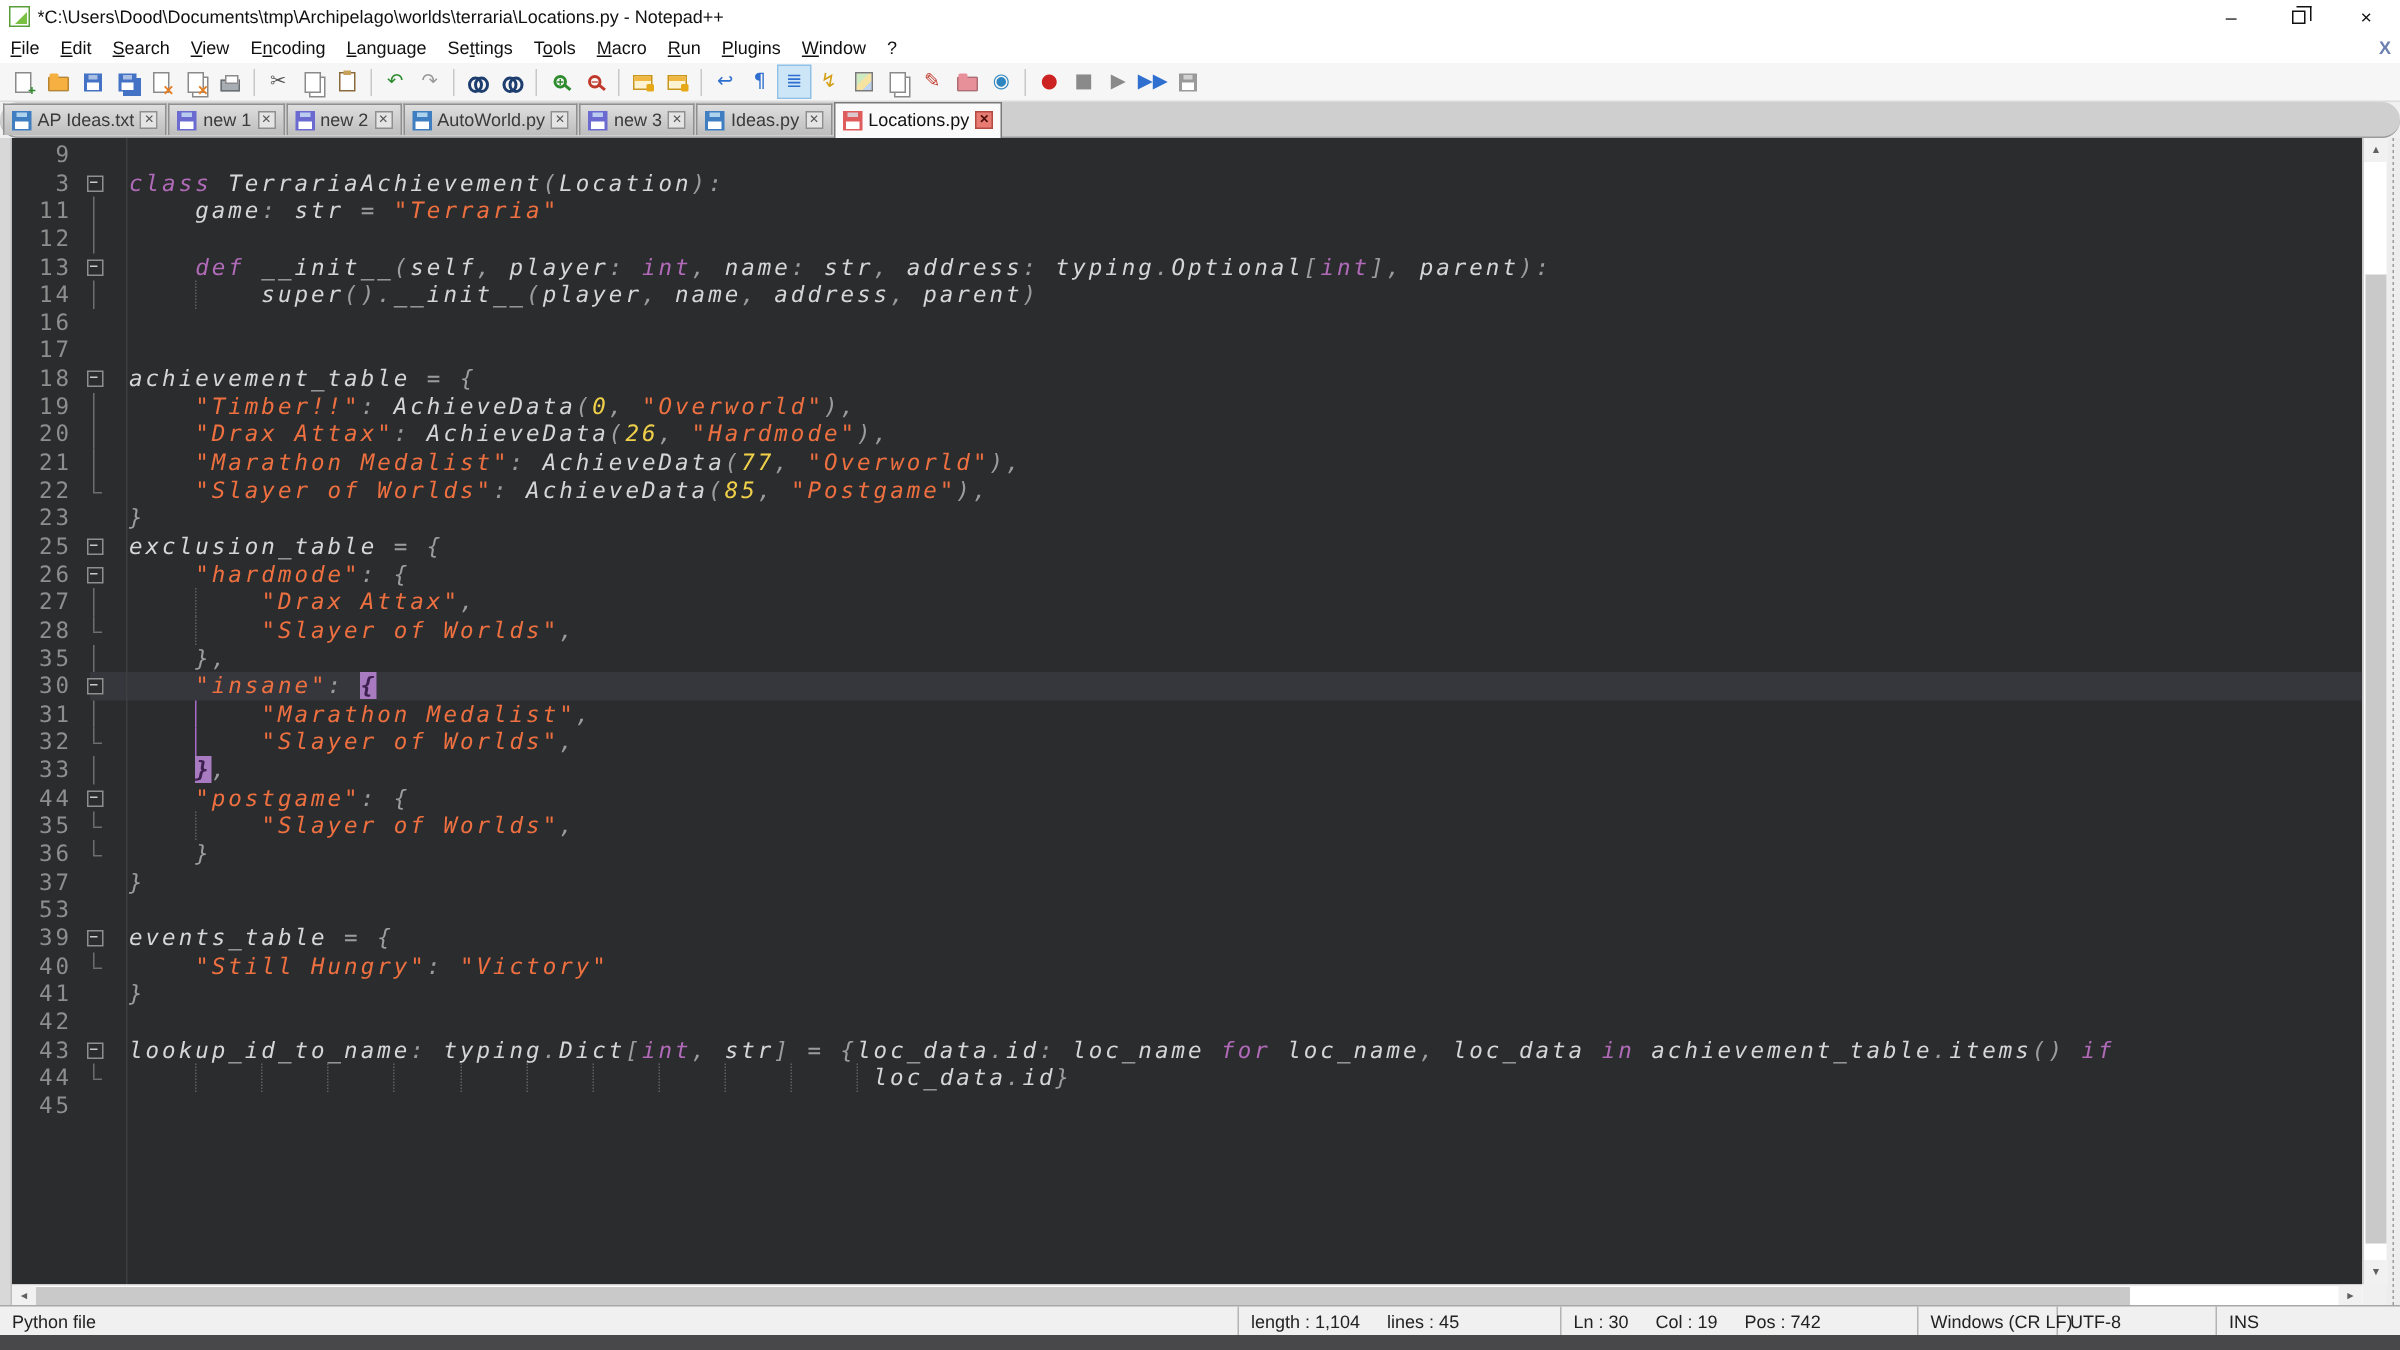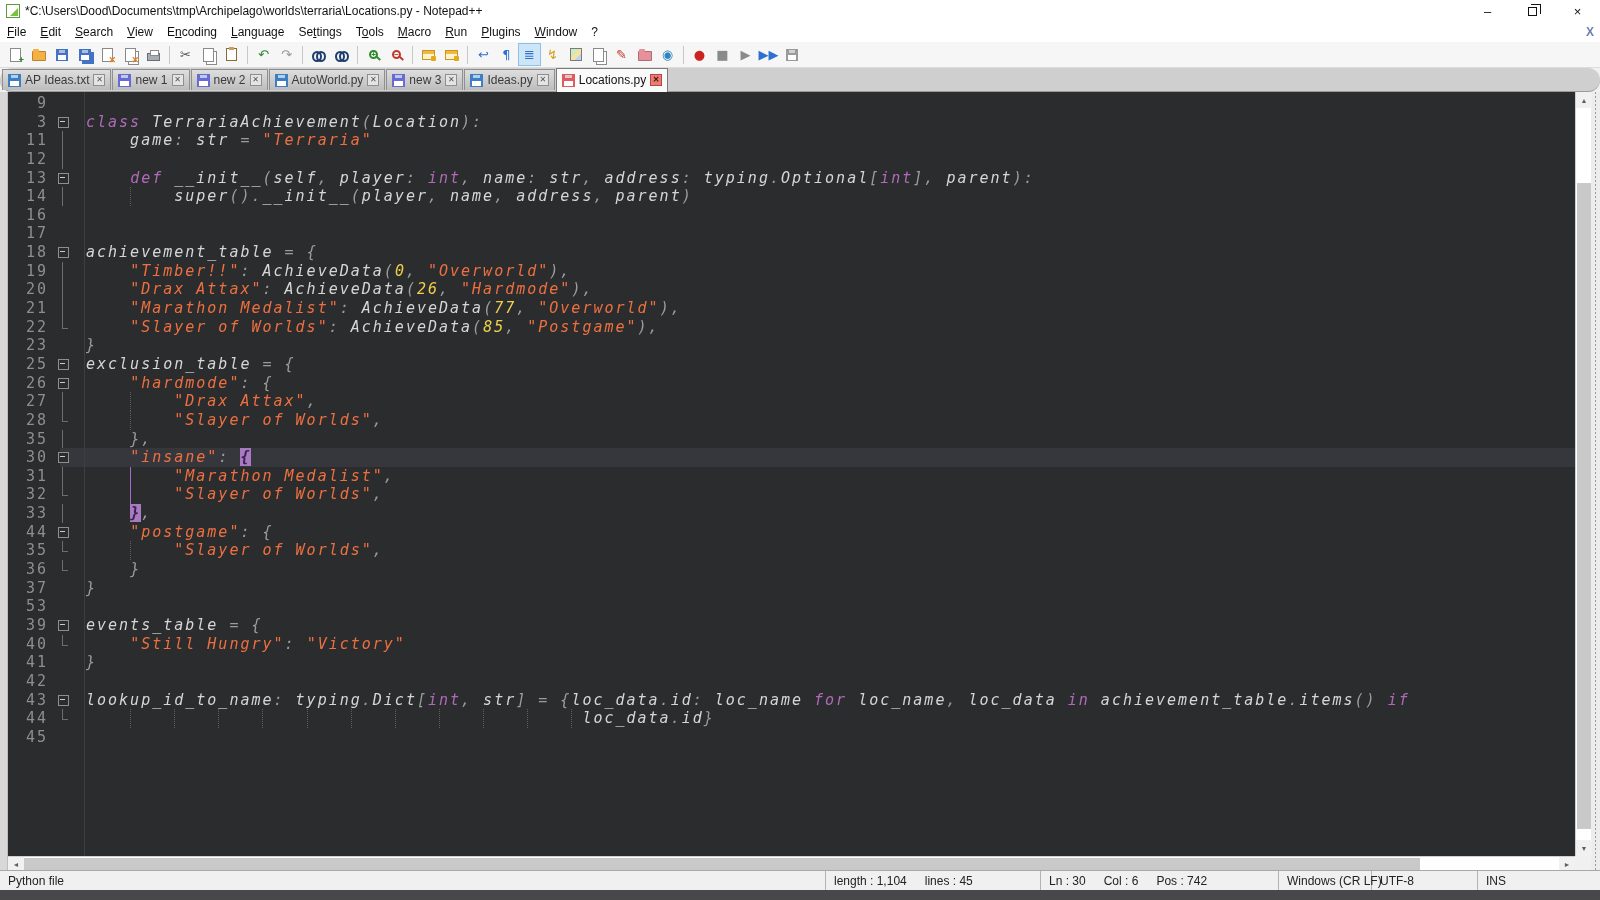--- a/index.html
+++ b/index.html
@@ -330,21 +330,21 @@
   <div class="status">
     <span class="ss grow">Python file</span>
     <span class="ss" style="width:215px">
       <span>length : 1,104</span>
         <span class="gap18"></span>
         <span>lines : 45</span>
     </span>
     <span class="ss" style="width:238px">
       <span>Ln : 30</span>
         <span class="gap18"></span>
-        <span>Col : 6</span>
+        <span>Col : 19</span>
         <span class="gap18"></span>
         <span>Pos : 742</span>
     </span>
     <span class="ss" style="width:93px">Windows (CR LF)</span>
     <span class="ss" style="width:106px">UTF-8</span>
     <span class="ss" style="width:122px;border-right:none">INS</span>
   </div>
 
   <div class="bottomstrip"></div>
 </div>

